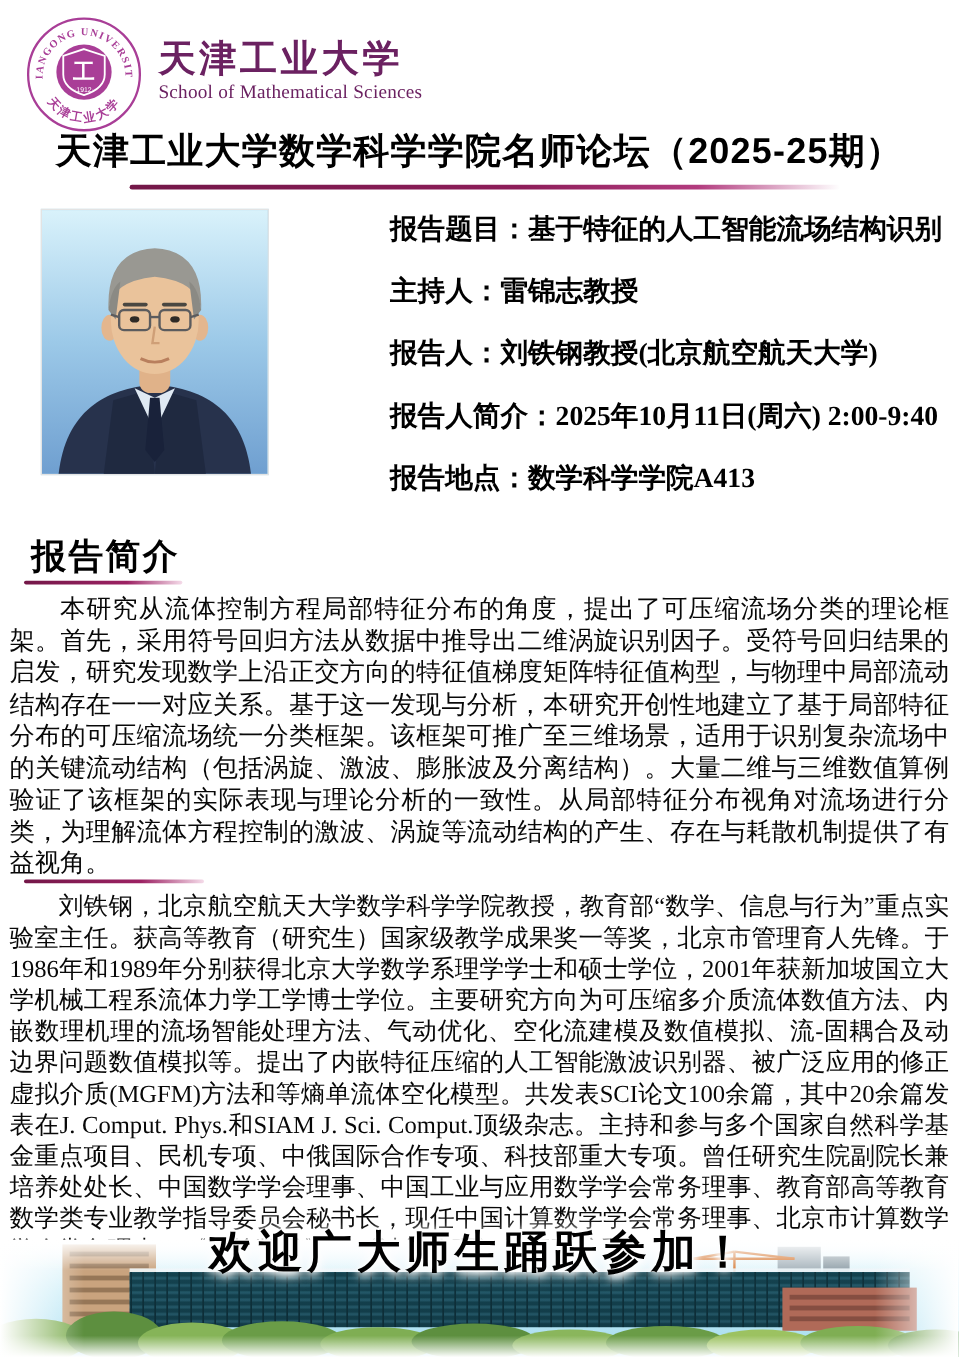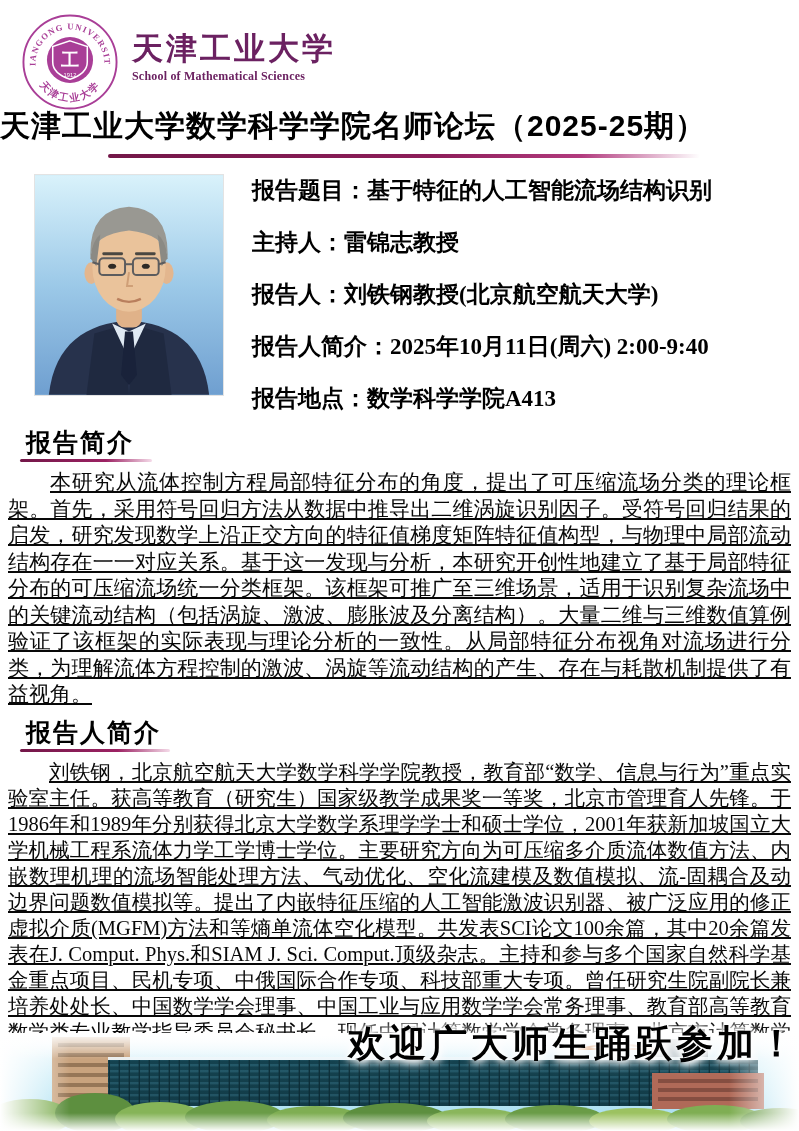--- a/index.html
+++ b/index.html
@@ -12,56 +12,56 @@
   
   .header { display:flex; align-items:flex-start; padding:14px 0 0 22px; height:104px; }
   .logo { width:96px; height:96px; flex:0 0 96px; }
   .college { margin-left:14px; padding-top:18px; }
   .college-cn {
     font-family:"Liberation Sans","DejaVu Sans",sans-serif;
     font-weight:bold; font-size:31px; letter-spacing:3px; color:#6B2161; line-height:1.1;
   }
   .college-en {
     font-family:"Liberation Serif","DejaVu Serif",serif;
-    font-weight:bold; font-size:12px; color:#6B2161; margin-top:3px; letter-spacing:0.2px;
+    font-weight:normal; font-size:16px; color:#6B2161; margin-top:3px; letter-spacing:0.2px;
   }
   
   .forum-title {
     font-family:"Liberation Sans","DejaVu Sans",sans-serif;
-    font-weight:bold; font-size:30px; text-align:left; letter-spacing:1px;
+    font-weight:bold; font-size:30px; text-align:center; letter-spacing:1px;
     margin-top:2px; color:#000;
   }
   .title-rule {
     height:4px; width:592px; margin:7px 0 0 108px; border-radius:2px;
     background:linear-gradient(to right,#731748 0%,#8d1d59 55%,#b23b7e 80%,rgba(226,138,185,0) 100%);
   }
   
-  .info { display:flex; padding:16px 14px 0 34px; }
+  .info { display:flex; padding:16px 14px 0 34px;justify-content:space-between; }
   .photo-frame { width:190px; height:222px; flex:0 0 190px; border:1px solid #e3e3e3; background:#bcdff0; }
   .photo-frame svg { display:block; width:100%; height:100%; }
   .details { margin-left:28px; padding-top:2px; }
   .detail-row { font-size:23px; font-weight:bold; line-height:30px; margin-bottom:22px; white-space:nowrap; }
   .detail-row:last-child { margin-bottom:4px; }
   
-  .section-heading { font-size:25px; font-weight:bold; margin:8px 0 0 26px; letter-spacing:2px; }
+  .section-heading { font-size:29px; font-weight:bold; margin:26px 0 0 26px; letter-spacing:2px; }
   .heading-rule {
     height:3px; margin-left:20px; border-radius:2px;
     background:linear-gradient(to right,#731748 0%,#9c2263 65%,rgba(214,112,168,0.25) 100%);
   }
   .rule-abstract { width:132px; }
   .rule-bio { width:150px; }
   .para {
     margin:7px 8px 0 8px; font-size:21px; line-height:26.5px;
-    text-align:justify; text-indent:2em; color:#080808;text-decoration:underline;
+    text-align:justify; text-indent:2em; color:#080808;
   }
   .para-bio { line-height:26px; font-size:20.5px; }
   
   .footer { position:absolute; left:0; right:0; bottom:0; height:112px; }
   .welcome {
-    position:absolute; top:0; left:0; right:0; z-index:2; text-align:right;
+    position:absolute; top:0; left:0; right:0; z-index:2; text-align:center;
     font-size:37px; font-weight:bold; letter-spacing:4px; color:#000;
     text-shadow:0 0 6px #fff,0 0 10px #fff,0 0 16px #fff,2px 2px 8px #fff;
   }
   .campus { position:absolute; bottom:0; left:0; z-index:1; width:799px; height:98px; }
   .campus svg { display:block; width:100%; height:100%; }
 </style>
 </head>
 <body>
 
 <div class="page">
@@ -147,21 +147,20 @@
       <div class="detail-row"><span>报告人：</span><span>刘铁钢教授(北京航空航天大学)</span></div>
       <div class="detail-row"><span>报告人简介：</span><span>2025年10月11日(周六) 2:00-9:40</span></div>
       <div class="detail-row"><span>报告地点：</span><span>数学科学学院A413</span></div>
     </div>
   </div>
 
   <div class="section-heading">报告简介</div>
   <div class="heading-rule rule-abstract"></div>
   <div class="para">本研究从流体控制方程局部特征分布的角度，提出了可压缩流场分类的理论框架。首先，采用符号回归方法从数据中推导出二维涡旋识别因子。受符号回归结果的启发，研究发现数学上沿正交方向的特征值梯度矩阵特征值构型，与物理中局部流动结构存在一一对应关系。基于这一发现与分析，本研究开创性地建立了基于局部特征分布的可压缩流场统一分类框架。该框架可推广至三维场景，适用于识别复杂流场中的关键流动结构（包括涡旋、激波、膨胀波及分离结构）。大量二维与三维数值算例验证了该框架的实际表现与理论分析的一致性。从局部特征分布视角对流场进行分类，为理解流体方程控制的激波、涡旋等流动结构的产生、存在与耗散机制提供了有益视角。</div>
 
-  <div class="section-heading">报告人简介</div>
   <div class="heading-rule rule-bio"></div>
   <div class="para para-bio">刘铁钢，北京航空航天大学数学科学学院教授，教育部“数学、信息与行为”重点实验室主任。获高等教育（研究生）国家级教学成果奖一等奖，北京市管理育人先锋。于1986年和1989年分别获得北京大学数学系理学学士和硕士学位，2001年获新加坡国立大学机械工程系流体力学工学博士学位。主要研究方向为可压缩多介质流体数值方法、内嵌数理机理的流场智能处理方法、气动优化、空化流建模及数值模拟、流-固耦合及动边界问题数值模拟等。提出了内嵌特征压缩的人工智能激波识别器、被广泛应用的修正虚拟介质(MGFM)方法和等熵单流体空化模型。共发表SCI论文100余篇，其中20余篇发表在J. Comput. Phys.和SIAM J. Sci. Comput.顶级杂志。主持和参与多个国家自然科学基金重点项目、民机专项、中俄国际合作专项、科技部重大专项。曾任研究生院副院长兼培养处处长、中国数学学会理事、中国工业与应用数学学会常务理事、教育部高等教育数学类专业教学指导委员会秘书长，现任中国计算数学学会常务理事、北京市计算数学学会常务理事、《计算数学》和《计算物理》等期刊编委。</div>
 
   <div class="footer">
     <div class="welcome">欢迎广大师生踊跃参加！</div>
     <div class="campus">
       <svg viewBox="0 0 799 98" preserveAspectRatio="none" xmlns="http://www.w3.org/2000/svg">
         <defs>
           <linearGradient id="sky" x1="0" y1="0" x2="0" y2="1">
             <stop offset="0" stop-color="#ffffff"></stop>

